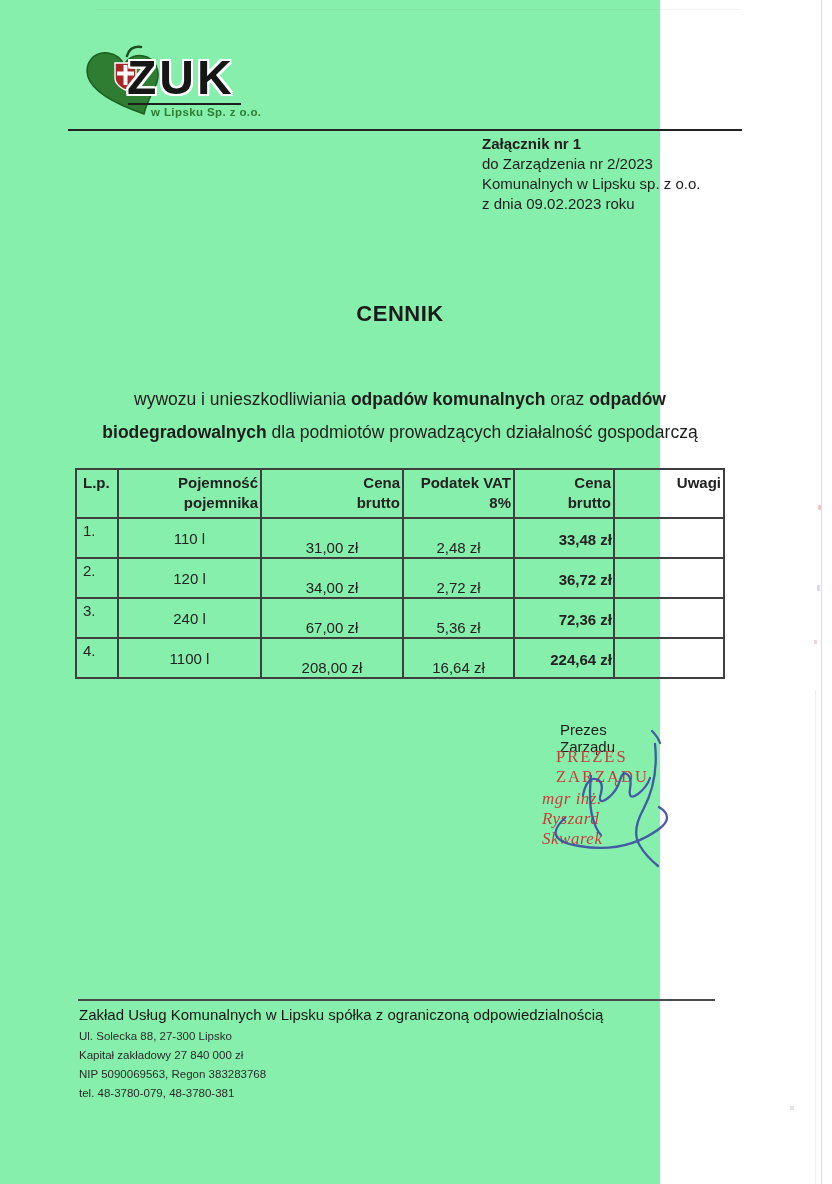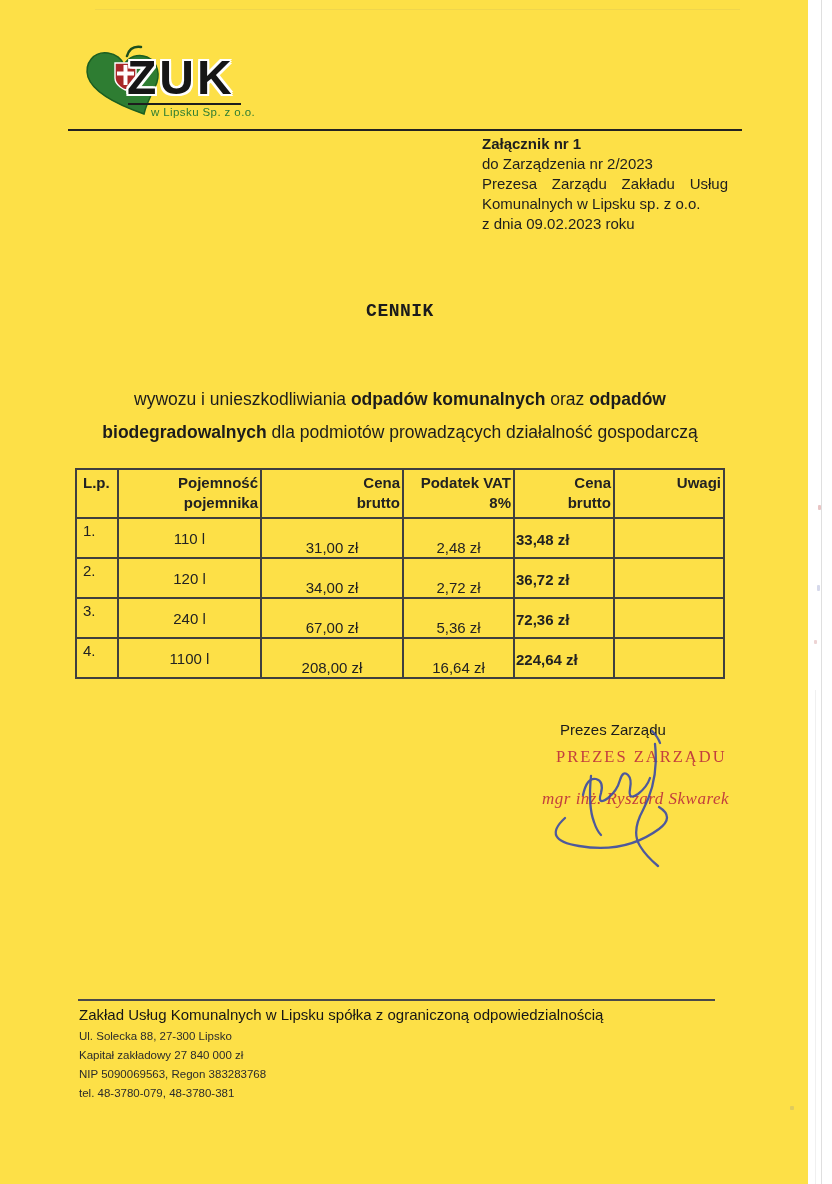--- a/index.html
+++ b/index.html
@@ -1,60 +1,60 @@
 <!DOCTYPE html>
 <html><head>
 <meta charset="utf-8">
 <style>
   html,body{margin:0;padding:0;background:#ffffff;}
   body{width:832px;height:1184px;overflow:hidden;font-family:"Liberation Sans",sans-serif;}
-  .page{position:relative;width:808px;height:1184px;background:#fde047;}
+  .page{position:relative;width:660px;height:1184px;background:#86efac;}
 
   
   .edge-line-1{position:absolute;left:821px;top:0;width:1px;height:1184px;background:rgba(110,110,110,0.22);}
   .edge-line-2{position:absolute;left:815px;top:690px;width:1px;height:494px;background:rgba(130,130,130,0.12);}
   .top-line{position:absolute;left:95px;top:9px;width:645px;height:1px;background:rgba(130,130,130,0.10);}
   .speck{position:absolute;border-radius:1px;}
   .speck1{left:818px;top:505px;width:3px;height:5px;background:rgba(190,90,90,0.35);}
   .speck2{left:817px;top:585px;width:3px;height:6px;background:rgba(120,130,190,0.30);}
   .speck3{left:814px;top:640px;width:3px;height:4px;background:rgba(190,100,100,0.28);}
   .speck4{left:790px;top:1106px;width:4px;height:4px;background:rgba(140,140,150,0.25);}
 
   
   .logo-svg{position:absolute;left:84px;top:45px;width:88px;height:74px;}
   .logo-zuk{position:absolute;left:127px;top:54px;font-size:48px;font-weight:bold;letter-spacing:3px;line-height:1;color:#161616;z-index:2;
     text-shadow:-2px 0 0 #fff,2px 0 0 #fff,0 -2px 0 #fff,0 2px 0 #fff,-2px -2px 0 #fff,2px 2px 0 #fff,-2px 2px 0 #fff,2px -2px 0 #fff;}
   .logo-rule{position:absolute;left:128px;top:103px;width:113px;height:2px;background:#1d1d1d;z-index:3;}
-  .logo-sub{position:absolute;left:151px;top:106px;font-size:11.5px;font-weight:normal;letter-spacing:0.4px;color:#2e7d32;z-index:3;}
+  .logo-sub{position:absolute;left:151px;top:106px;font-size:11.5px;font-weight:bold;letter-spacing:0.4px;color:#2e7d32;z-index:3;}
 
   .header-rule{position:absolute;left:68px;top:129px;width:674px;height:2px;background:#222;}
 
   
   .attachment-note{position:absolute;left:482px;top:134px;width:246px;font-size:15px;color:#1e1e1e;}
   .an-line{line-height:20px;}
   .an-bold{font-weight:bold;}
   .an-justify{text-align:justify;text-align-last:justify;}
 
-  .doc-title{position:absolute;left:75px;top:301px;width:650px;margin:0;text-align:center;font-size:18px;font-weight:bold;color:#1b1b1b;letter-spacing:0.5px;font-family:Liberation Mono, monospace;}
+  .doc-title{position:absolute;left:75px;top:301px;width:650px;margin:0;text-align:center;font-size:22px;font-weight:bold;color:#1b1b1b;letter-spacing:0.5px;}
 
   .intro{position:absolute;left:75px;top:343px;width:650px;text-align:center;font-size:17.5px;color:#1c1c1c;margin-top:40px;}
   .intro-line{line-height:32.5px;}
 
   
   .price-table{position:absolute;left:75px;top:468px;width:648px;border-collapse:collapse;table-layout:fixed;color:#222;}
   .price-table th,.price-table td{border:2px solid #3f3f3f;overflow:hidden;}
   .price-table th{font-size:15px;font-weight:bold;text-align:right;vertical-align:top;padding:3px 2px 5px 2px;}
   .price-table th span{display:block;line-height:19.5px;}
   .price-table th.col-lp{text-align:left;padding-left:6px;}
   .price-table tbody tr{height:37px;}
   .price-table td{font-size:15px;}
   td.lp{vertical-align:top;text-align:left;padding:3px 0 0 6px;}
   td.cap{vertical-align:top;text-align:center;font-weight:normal;padding-top:11px;}
   td.net,td.vat{text-align:center;vertical-align:middle;padding-top:20px;}
-  td.brut{text-align:left;vertical-align:middle;font-weight:bold;padding-top:4px;}
+  td.brut{text-align:right;vertical-align:middle;font-weight:bold;padding-top:4px;}
   td.uwagi{text-align:center;}
 
   
   .sig-typed{position:absolute;left:560px;top:721px;font-size:15px;color:#1c1c1c;}
   .stamp-title{position:absolute;left:556px;top:747px;font-family:"Liberation Serif",serif;font-size:16.5px;letter-spacing:2px;color:#c3403d;}
   .stamp-name{position:absolute;left:542px;top:789px;font-family:"Liberation Serif",serif;font-style:italic;font-size:17px;letter-spacing:0.5px;color:#c3403d;}
   .sig-ink{position:absolute;left:525px;top:700px;width:210px;height:175px;z-index:4;}
 
   
   .footer-rule{position:absolute;left:78px;top:999px;width:637px;height:2px;background:#4a4a4a;}
@@ -88,21 +88,20 @@
     <div class="logo-zuk">ZUK</div>
     <div class="logo-rule"></div>
     <div class="logo-sub">w Lipsku Sp. z o.o.</div>
   </div>
 
   <div class="header-rule"></div>
 
   <div class="attachment-note">
     <div class="an-line an-bold">Załącznik nr 1</div>
     <div class="an-line">do Zarządzenia nr 2/2023</div>
-    <div class="an-line an-justify">Prezesa Zarządu Zakładu Usług</div>
     <div class="an-line">Komunalnych w Lipsku sp. z o.o.</div>
     <div class="an-line">z dnia 09.02.2023 roku</div>
   </div>
 
   <h1 class="doc-title">CENNIK</h1>
 
   <div class="intro">
     <div class="intro-line"><span>wywozu i unieszkodliwiania </span><b>odpadów komunalnych</b><span> oraz </span><b>odpadów</b></div>
     <div class="intro-line"><b>biodegradowalnych</b><span> dla podmiotów prowadzących działalność gospodarczą</span></div>
   </div>

